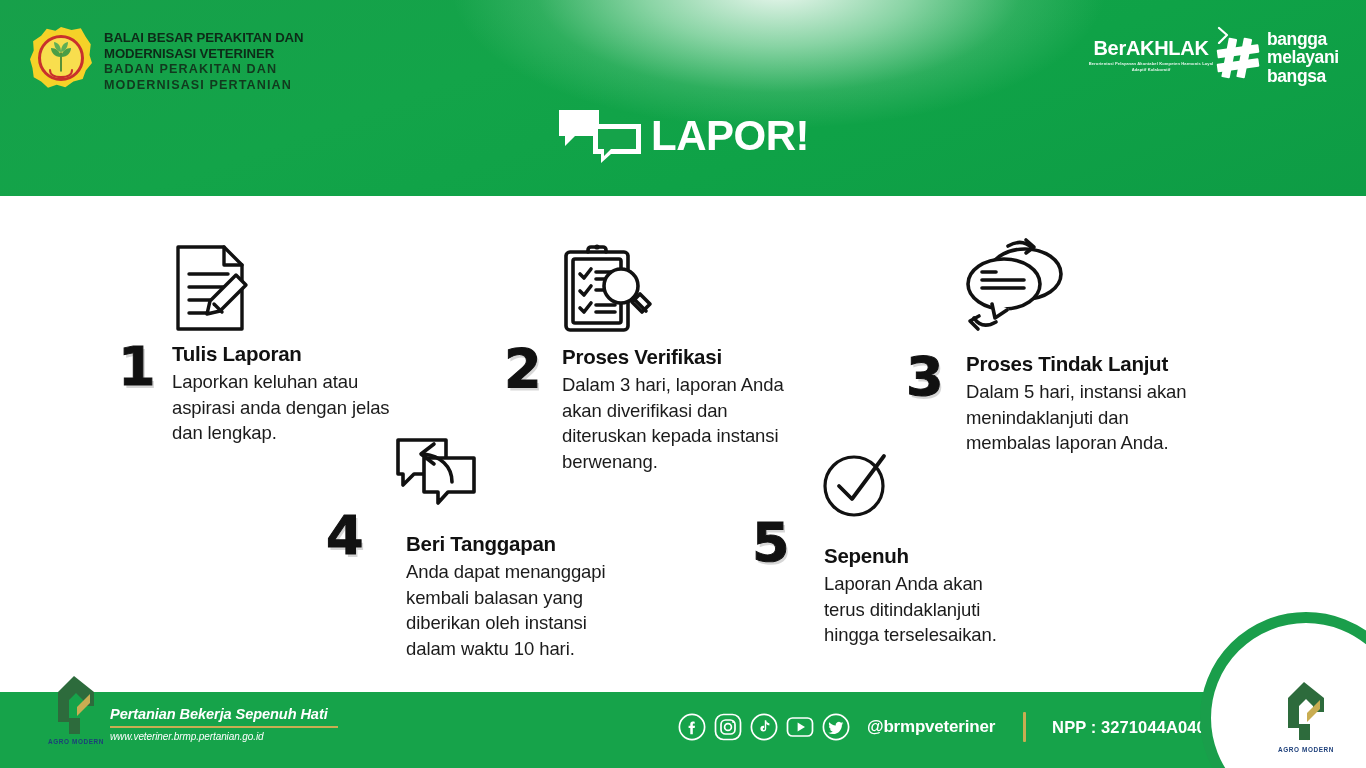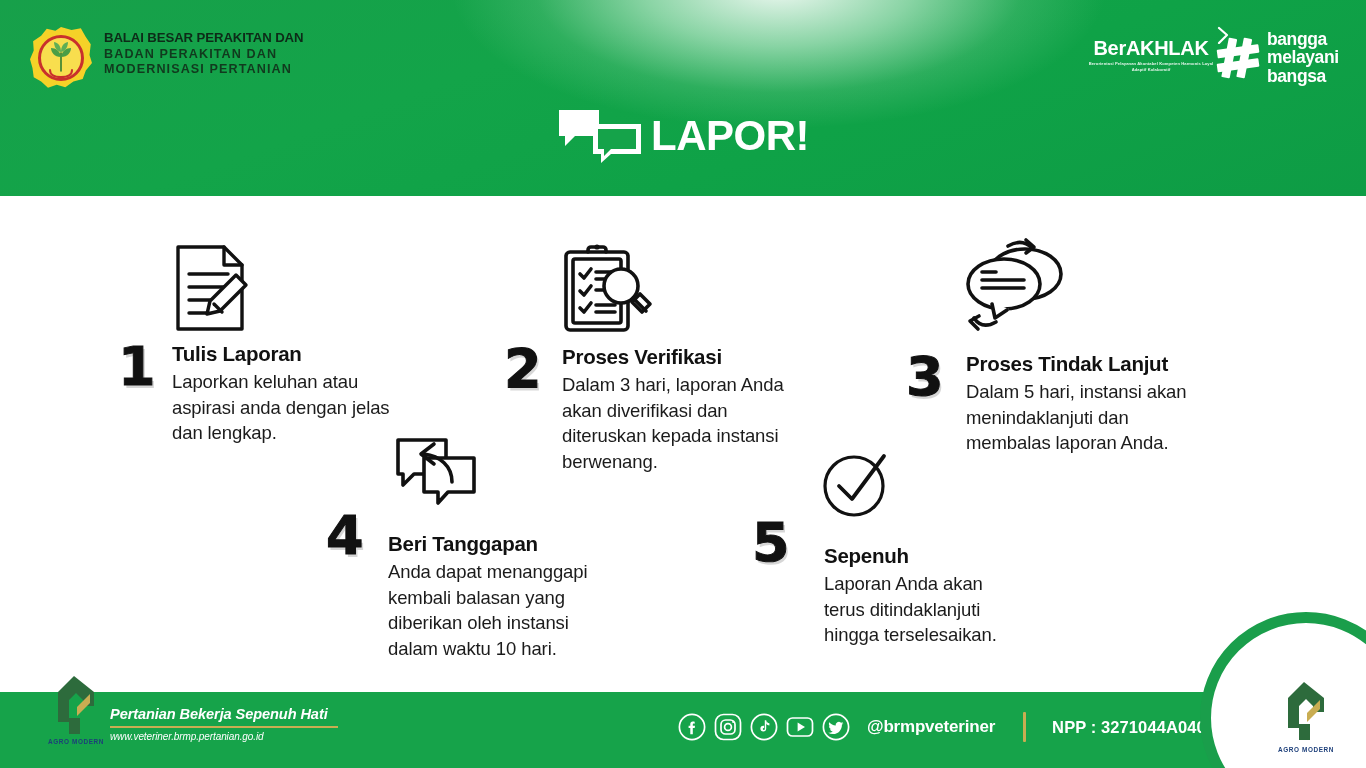--- a/index.html
+++ b/index.html
@@ -144,21 +144,21 @@
   #step-2 .step-body { left: 62px; top: 113px; width: 300px; }
 
   #step-3 { left: 898px; top: 10px; width: 400px; }
   #step-3 .step-icon { left: 62px; top: 2px; }
   #step-3 .step-num  { left: 8px;  top: 118px; }
   #step-3 .step-body { left: 68px; top: 120px; width: 330px; }
 
   #step-4 { left: 318px; top: 212px; width: 380px; }
   #step-4 .step-icon { left: 76px; top: 2px; }
   #step-4 .step-num  { left: 8px;  top: 75px; }
-  #step-4 .step-body { left: 70px; top: 98px; width: 300px; }
+  #step-4 .step-body { left: 88px; top: 98px; width: 300px; }
 
   #step-5 { left: 740px; top: 222px; width: 360px; }
   #step-5 .step-icon { left: 80px; top: 4px; }
   #step-5 .step-num  { left: 12px; top: 72px; }
   #step-5 .step-body { left: 84px; top: 100px; width: 280px; }
 
   
   #footer {
     position: absolute; left: 0; top: 692px;
     width: 1366px; height: 84px;
@@ -239,20 +239,21 @@
           <path d="M19 20 C26 20 29 15 29 11 C24 11 20 14 19 20Z" fill="#4a9e46" stroke="none"></path>
           <path d="M19 15 C14 14 12 9 12 5 C17 6 19 10 19 15Z" fill="#5fae55" stroke="none"></path>
           <path d="M19 15 C24 14 26 9 26 5 C21 6 19 10 19 15Z" fill="#5fae55" stroke="none"></path>
           <path d="M8 33 C8 38 13 40 19 40 C25 40 30 38 30 33" stroke="#c9302c" stroke-width="2"></path>
         </g>
       </svg>
     </div>
 
     <div class="brand-text">
       <div class="brand-l1">BALAI BESAR PERAKITAN DAN</div>
+      <div class="brand-l2">MODERNISASI VETERINER</div>
       <div class="brand-l3">BADAN PERAKITAN DAN</div>
       <div class="brand-l4">MODERNISASI PERTANIAN</div>
     </div>
 
     <div class="berakhlak">
       <div class="berakhlak-word">BerAKHLAK</div>
       <svg class="berakhlak-chev" viewBox="0 0 14 18">
         <path d="M3 2 L11 9 L3 17" fill="none" stroke="#ffffff" stroke-width="2.2" stroke-linecap="round" stroke-linejoin="round"></path>
       </svg>
       <div class="berakhlak-sub">Berorientasi Pelayanan Akuntabel Kompeten Harmonis Loyal Adaptif Kolaboratif</div>

